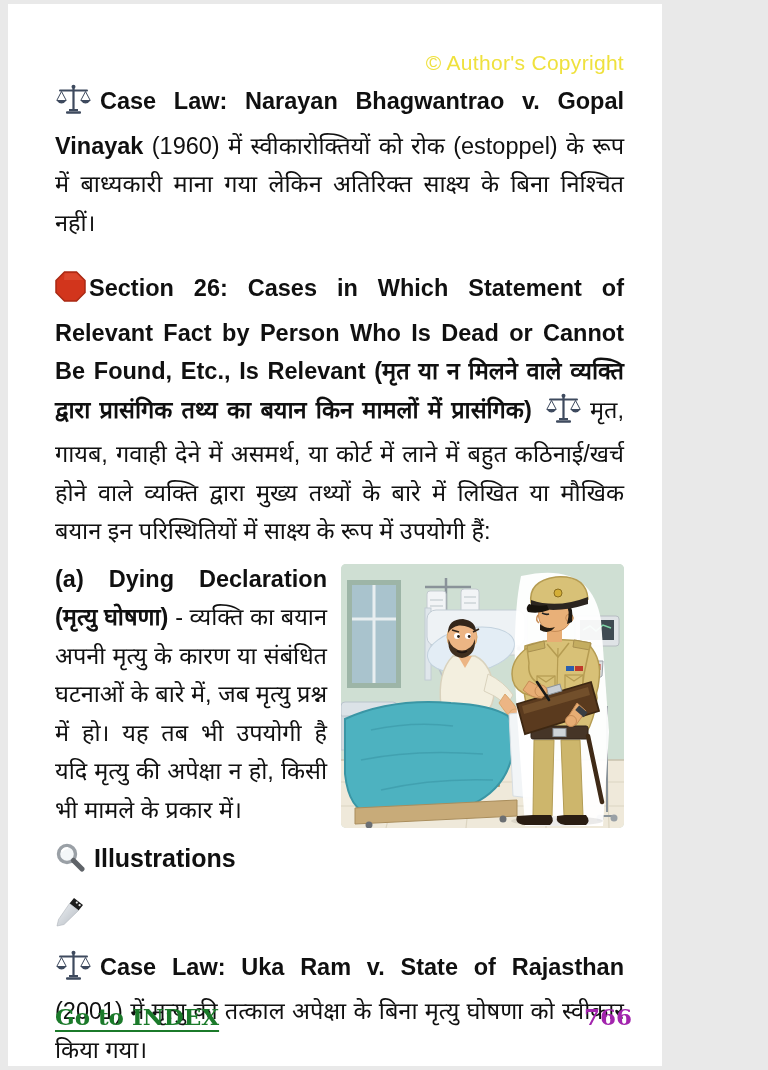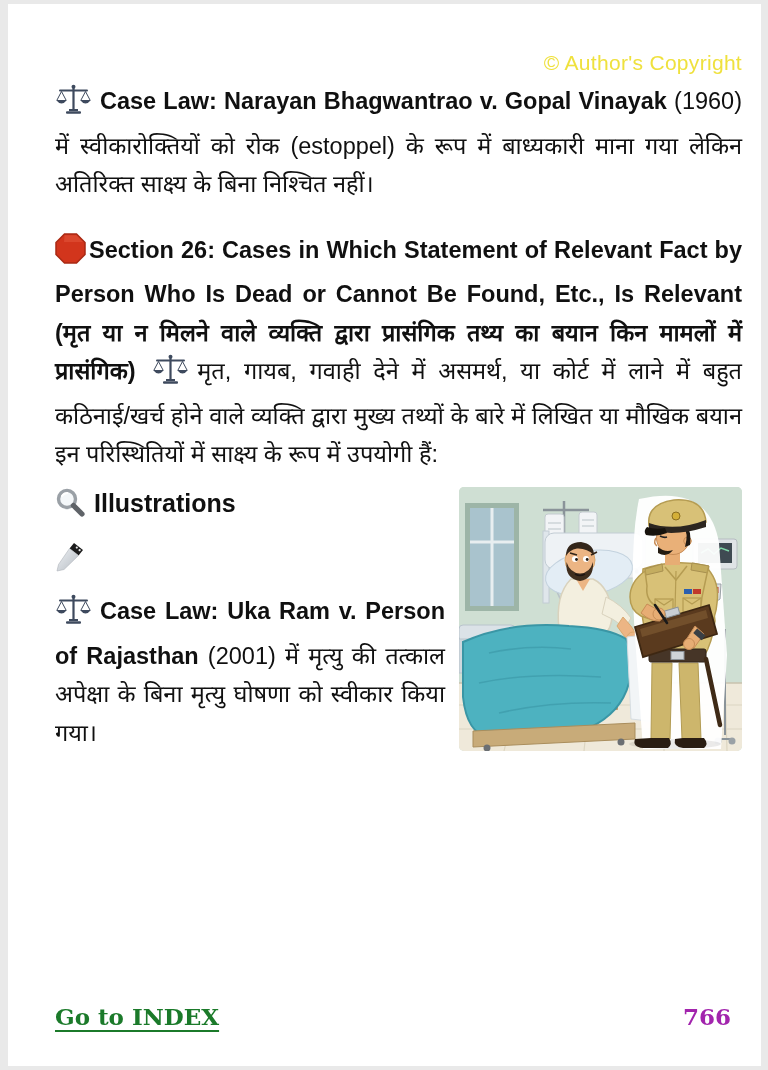--- a/index.html
+++ b/index.html
@@ -1,23 +1,23 @@
 <!DOCTYPE html>
 <html><head>
 <meta charset="utf-8">
 <style>
   html,body{margin:0;padding:0;}
   body{
     width:768px;height:1070px;background:#e9e9e9;overflow:hidden;
     font-family:"Liberation Sans","DejaVu Sans",sans-serif;
   }
   .page{
-    position:absolute;left:8px;top:4px;width:753px;height:1062px;
+    position:absolute;left:8px;top:4px;width:654px;height:1062px;
     background:#ffffff;box-sizing:border-box;
-    padding:0 19px 0 47px;
+    padding:0 38px 0 47px;
   }
   .copyright{
     margin-top:46px;margin-bottom:6px;
     text-align:right;font-size:21px;line-height:26px;
     color:#efe13d;letter-spacing:.3px;
   }
   p.body{
     font-size:23.5px;line-height:38.5px;color:#101010;
     text-align:justify;margin:0 0 9px 0;
   }
@@ -205,20 +205,21 @@
         <path d="M201,49 q4,2 7,1" stroke="#222" stroke-width="1.6" fill="none"></path>
         <path d="M200,44 l9,-1" stroke="#241c12" stroke-width="2.2"></path>
 
         <path d="M190,39 Q187,17 215,13 Q245,11 247,35 Q230,42 212,42 Q198,42 190,39 Z" fill="#d8c177" stroke="#b59c52" stroke-width="1.5"></path>
         <path d="M190,36 Q216,45 247,33 L247,40 Q216,50 190,43 Z" fill="#2c2620"></path>
         <path d="M188,40 Q184,44 187,48 Q198,50 208,46 L206,41 Q196,43 188,40 Z" fill="#17130d"></path>
         <circle cx="217" cy="29" r="4" fill="#d4af37" stroke="#8a6d1f"></circle>
       </svg>
     </div>
 
+    <p class="body"><b>(a) Dying Declaration (मृत्यु घोषणा)</b> <span>- व्यक्ति का बयान अपनी मृत्यु के कारण या संबंधित घटनाओं के बारे में, जब मृत्यु प्रश्न में हो। यह तब भी उपयोगी है यदि मृत्यु की अपेक्षा न हो, किसी भी मामले के प्रकार में।</span></p>
 
     <div class="illus-head"><span class="icon"><svg width="31" height="31" viewBox="0 0 31 31">
             <circle cx="12" cy="12" r="8.5" fill="#f4f7f9" stroke="#9aa0a6" stroke-width="3.4"></circle>
             <path d="M7,9 Q9,6 12.5,6" stroke="#ffffff" stroke-width="2" fill="none" stroke-linecap="round"></path>
             <line x1="18.5" y1="18.5" x2="27" y2="27" stroke="#5f6368" stroke-width="5.2" stroke-linecap="round"></line>
           </svg></span><span>Illustrations</span></div>
 
     <p class="body"><span class="icon"><svg width="30" height="31" viewBox="0 0 30 31">
             <defs>
               <linearGradient id="blade" x1="0" y1="0" x2="1" y2="1">
@@ -237,21 +238,21 @@
               <rect x="17.4" y="2.5" width="2.2" height="23" stroke="none"></rect>
               <circle cx="18.5" cy="2.8" r="2" stroke="none"></circle>
               <rect x="4" y="5.4" width="29" height="2" rx="1" stroke="none"></rect>
               <path d="M6.5,7.5 L2,16 M6.5,7.5 L11,16" fill="none" stroke-width="1"></path>
               <path d="M1,16 Q6.5,23 12,16 Z" stroke="none"></path>
               <path d="M30.5,7.5 L26,16 M30.5,7.5 L35,16" fill="none" stroke-width="1"></path>
               <path d="M25,16 Q30.5,23 36,16 Z" stroke="none"></path>
               <rect x="14" y="25" width="9" height="2" stroke="none"></rect>
               <rect x="11" y="27.2" width="15" height="2.6" rx="1" stroke="none"></rect>
             </g>
-          </svg></span><b>Case Law: Uka Ram v. Person of Rajasthan</b> <span>(2001) में मृत्यु की तत्काल अपेक्षा के बिना मृत्यु घोषणा को स्वीकार किया गया।</span></p>
+          </svg></span><b>Case Law: Uka Ram v. State of Rajasthan</b> <span>(2001) में मृत्यु की तत्काल अपेक्षा के बिना मृत्यु घोषणा को स्वीकार किया गया।</span></p>
 
   </div>
 
   <div class="footer">
     <a class="f-index">Go to INDEX</a>
     <span class="f-page">766</span>
   </div>
 
 </div>
 

